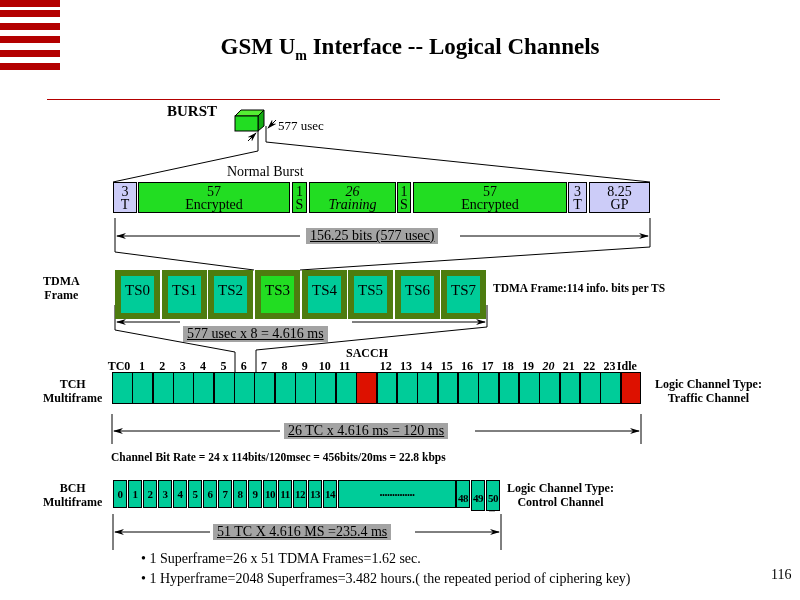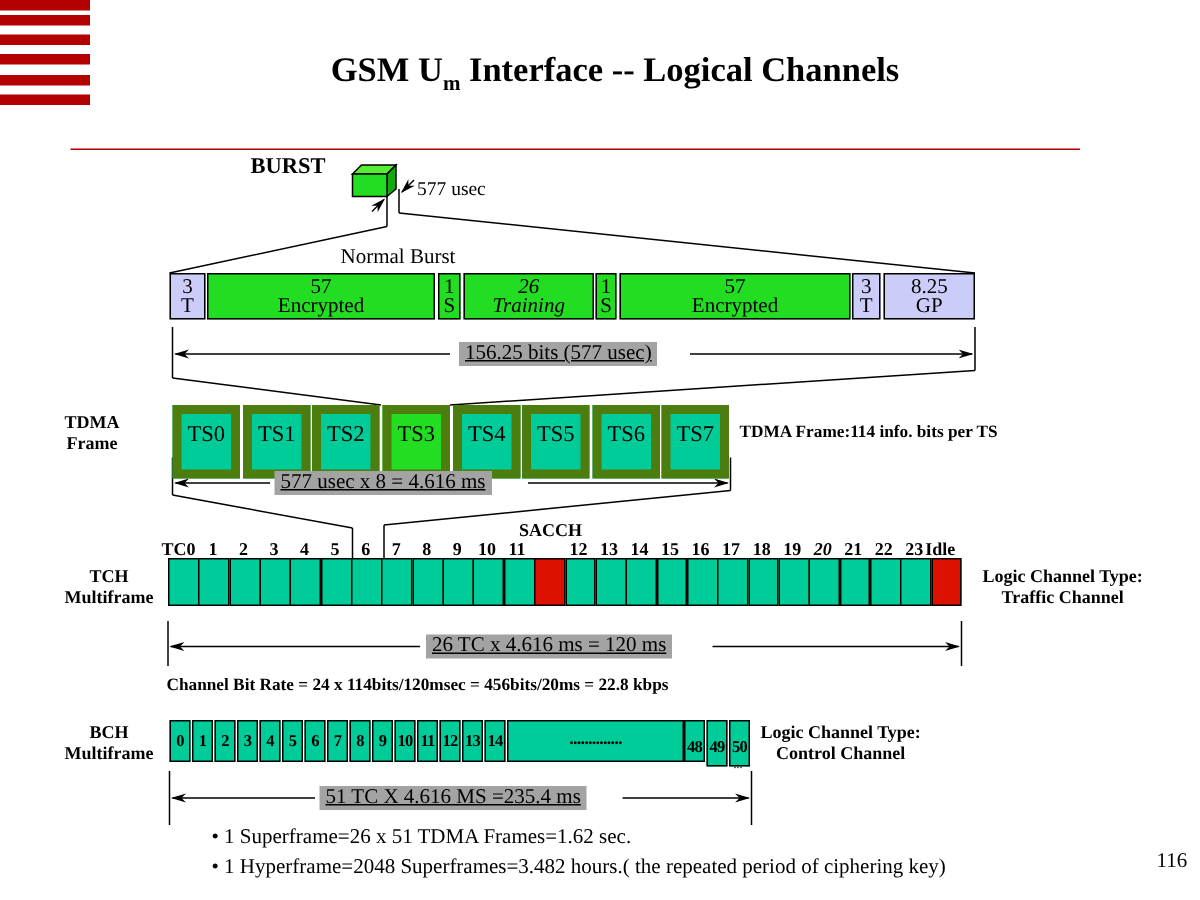--- a/index.html
+++ b/index.html
@@ -141,21 +141,21 @@
   <div class="ts" style="left:115px; width:45px;">TS0</div>
   <div class="ts" style="left:162px; width:45px;">TS1</div>
   <div class="ts" style="left:208px; width:45px;">TS2</div>
   <div class="ts active" style="left:255px; width:45px;">TS3</div>
   <div class="ts" style="left:302px; width:45px;">TS4</div>
   <div class="ts" style="left:348px; width:45px;">TS5</div>
   <div class="ts" style="left:395px; width:45px;">TS6</div>
   <div class="ts" style="left:441px; width:45px;">TS7</div>
 </div>
 <div class="lbl" style="left:493px; top:281px; font-size:11.5px;">TDMA Frame:114 info. bits per TS</div>
-<div class="dim" style="left:183px; top:314px;">577 usec x 8 = 4.616 ms</div>
+<div class="dim" style="left:183px; top:326px;">577 usec x 8 = 4.616 ms</div>
 
 <div class="lbl" style="left:43px; top:377px;">
     <div>TCH</div>
     <div>Multiframe</div>
   </div>
 <div class="lbl" style="left:346px; top:346px;">SACCH</div>
 <div id="tch-nums">
     <span class="tcnum" style="left: 107.673px;">TC0</span>
     <span class="tcnum" style="left: 139.019px;">1</span>
     <span class="tcnum" style="left: 159.365px;">2</span>

